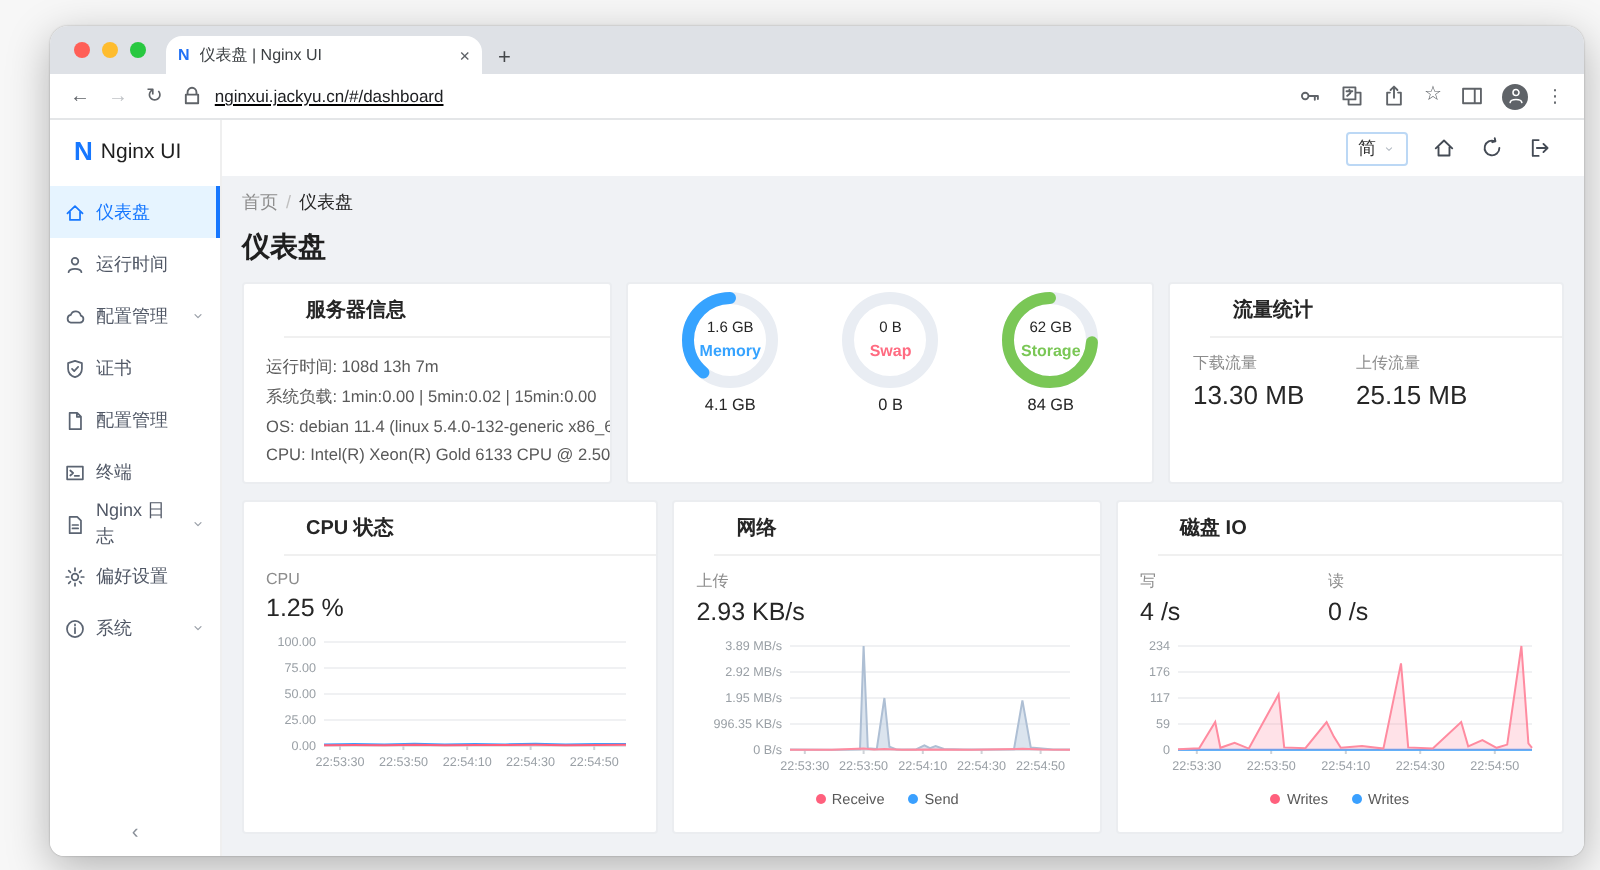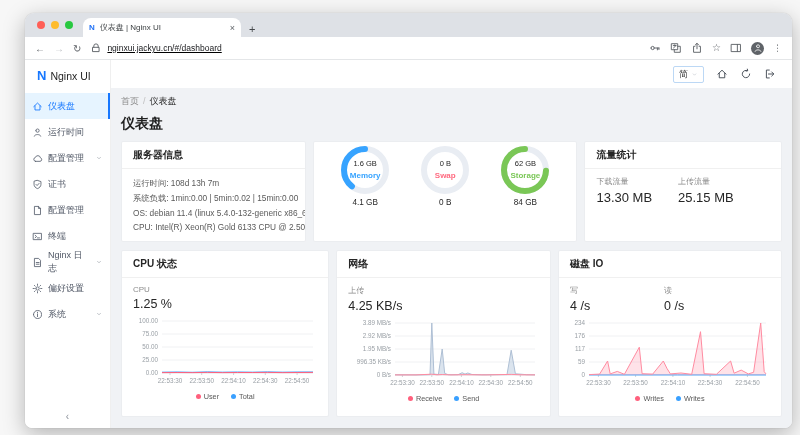--- a/index.html
+++ b/index.html
@@ -61,21 +61,21 @@
   .hd-ic { width:12px; height:12px; color:#444b55; }
   .hd-ic svg { width:12px; height:12px; display:block; }
   .content { padding:7px 10px 0 10px; }
   .crumbs { font-size:9px; color:#8c8c8c; }
   .crumb-cur { color:#262626; }
   .crumb-sep { margin:0 4px; color:#bfbfbf; }
   .ptitle { font-size:14px; font-weight:bold; color:#1f1f1f; margin-top:7px; }
   .row { display:flex; gap:7px; margin-top:8px; }
   .card { background:#fff; border:1px solid #ebedf0; border-radius:2px; overflow:hidden; }
   .card-h { padding:6px 11px; font-size:10px; font-weight:bold; color:#262626;
-    border-bottom:1px solid #f0f0f0; }
+    border-bottom:1px solid #f0f0f0;margin-left:20px; }
   .card-b { padding:7px 11px; }
   .r1 .card { height:101px; }
   .r2 .card { height:167px; }
   .c-server { flex:0 0 28%; } .c-mem { flex:0 0 40%; } .c-traffic { flex:1; }
   .c-cpu { flex:0 0 31.5%; } .c-net { flex:0 0 32.5%; } .c-disk { flex:1; }
   .srow { font-size:8.3px; color:#595959; line-height:1.78; white-space:nowrap; }
   .gauges { display:flex; justify-content:space-around; padding-top:2px; }
   .gauge { text-align:center; }
   .gring { position:relative; width:52px; height:52px; margin:0 auto; }
   .gtxt { position:absolute; inset:0; }
@@ -371,33 +371,30 @@
                     <line x1="68.7" y1="56" x2="68.7" y2="58" stroke="#cfd3d8" stroke-width="1"></line>
                     <text x="68.7" y="66" font-size="6.3" fill="#9aa0a6" text-anchor="middle">22:53:50</text>
                     <line x1="100.6" y1="56" x2="100.6" y2="58" stroke="#cfd3d8" stroke-width="1"></line>
                     <text x="100.6" y="66" font-size="6.3" fill="#9aa0a6" text-anchor="middle">22:54:10</text>
                     <line x1="132.3" y1="56" x2="132.3" y2="58" stroke="#cfd3d8" stroke-width="1"></line>
                     <text x="132.3" y="66" font-size="6.3" fill="#9aa0a6" text-anchor="middle">22:54:30</text>
                     <line x1="164.1" y1="56" x2="164.1" y2="58" stroke="#cfd3d8" stroke-width="1"></line>
                     <text x="164.1" y="66" font-size="6.3" fill="#9aa0a6" text-anchor="middle">22:54:50</text>
                     <polyline points="29.0,55.2 44.1,55.0 59.2,55.3 74.3,54.9 89.4,55.2 104.5,55.0 119.6,55.2 134.7,54.9 149.8,55.2 164.9,55.0 180.0,55.0" fill="none" stroke="#3aa0ff" stroke-width="1"></polyline>
                     <polyline points="29.0,55.6 44.1,55.5 59.2,55.6 74.3,55.4 89.4,55.6 104.5,55.5 119.6,55.5 134.7,55.4 149.8,55.6 164.9,55.5 180.0,55.4" fill="none" stroke="#ff607d" stroke-width="1"></polyline>
-                  </svg><div class="legend">
-                    <span class="leg"><span class="leg-dot" style="background:#ff607d"></span>User</span>
-                    <span class="leg"><span class="leg-dot" style="background:#3aa0ff"></span>Total</span>
-                  </div></div>
+                  </svg></div>
             </div>
           </div>
           <div class="card c-net">
             <div class="card-h">网络</div>
             <div class="card-b">
               <div class="stats">
                   <div class="stat">
                     <div class="stat-l">上传</div>
-                    <div class="stat-v">4.25 KB/s</div>
+                    <div class="stat-v">2.93 KB/s</div>
                   </div>
                 </div>
               <div class="chart-wrap"><svg width="191" height="70">
                     <line x1="47" y1="4.0" x2="187" y2="4.0" stroke="#f0f1f3" stroke-width="1"></line>
                     <text x="43" y="6" font-size="6.3" fill="#9aa0a6" text-anchor="end">3.89 MB/s</text>
                     <line x1="47" y1="17.0" x2="187" y2="17.0" stroke="#f0f1f3" stroke-width="1"></line>
                     <text x="43" y="19" font-size="6.3" fill="#9aa0a6" text-anchor="end">2.92 MB/s</text>
                     <line x1="47" y1="30.0" x2="187" y2="30.0" stroke="#f0f1f3" stroke-width="1"></line>
                     <text x="43" y="32" font-size="6.3" fill="#9aa0a6" text-anchor="end">1.95 MB/s</text>
                     <line x1="47" y1="43.0" x2="187" y2="43.0" stroke="#f0f1f3" stroke-width="1"></line>

